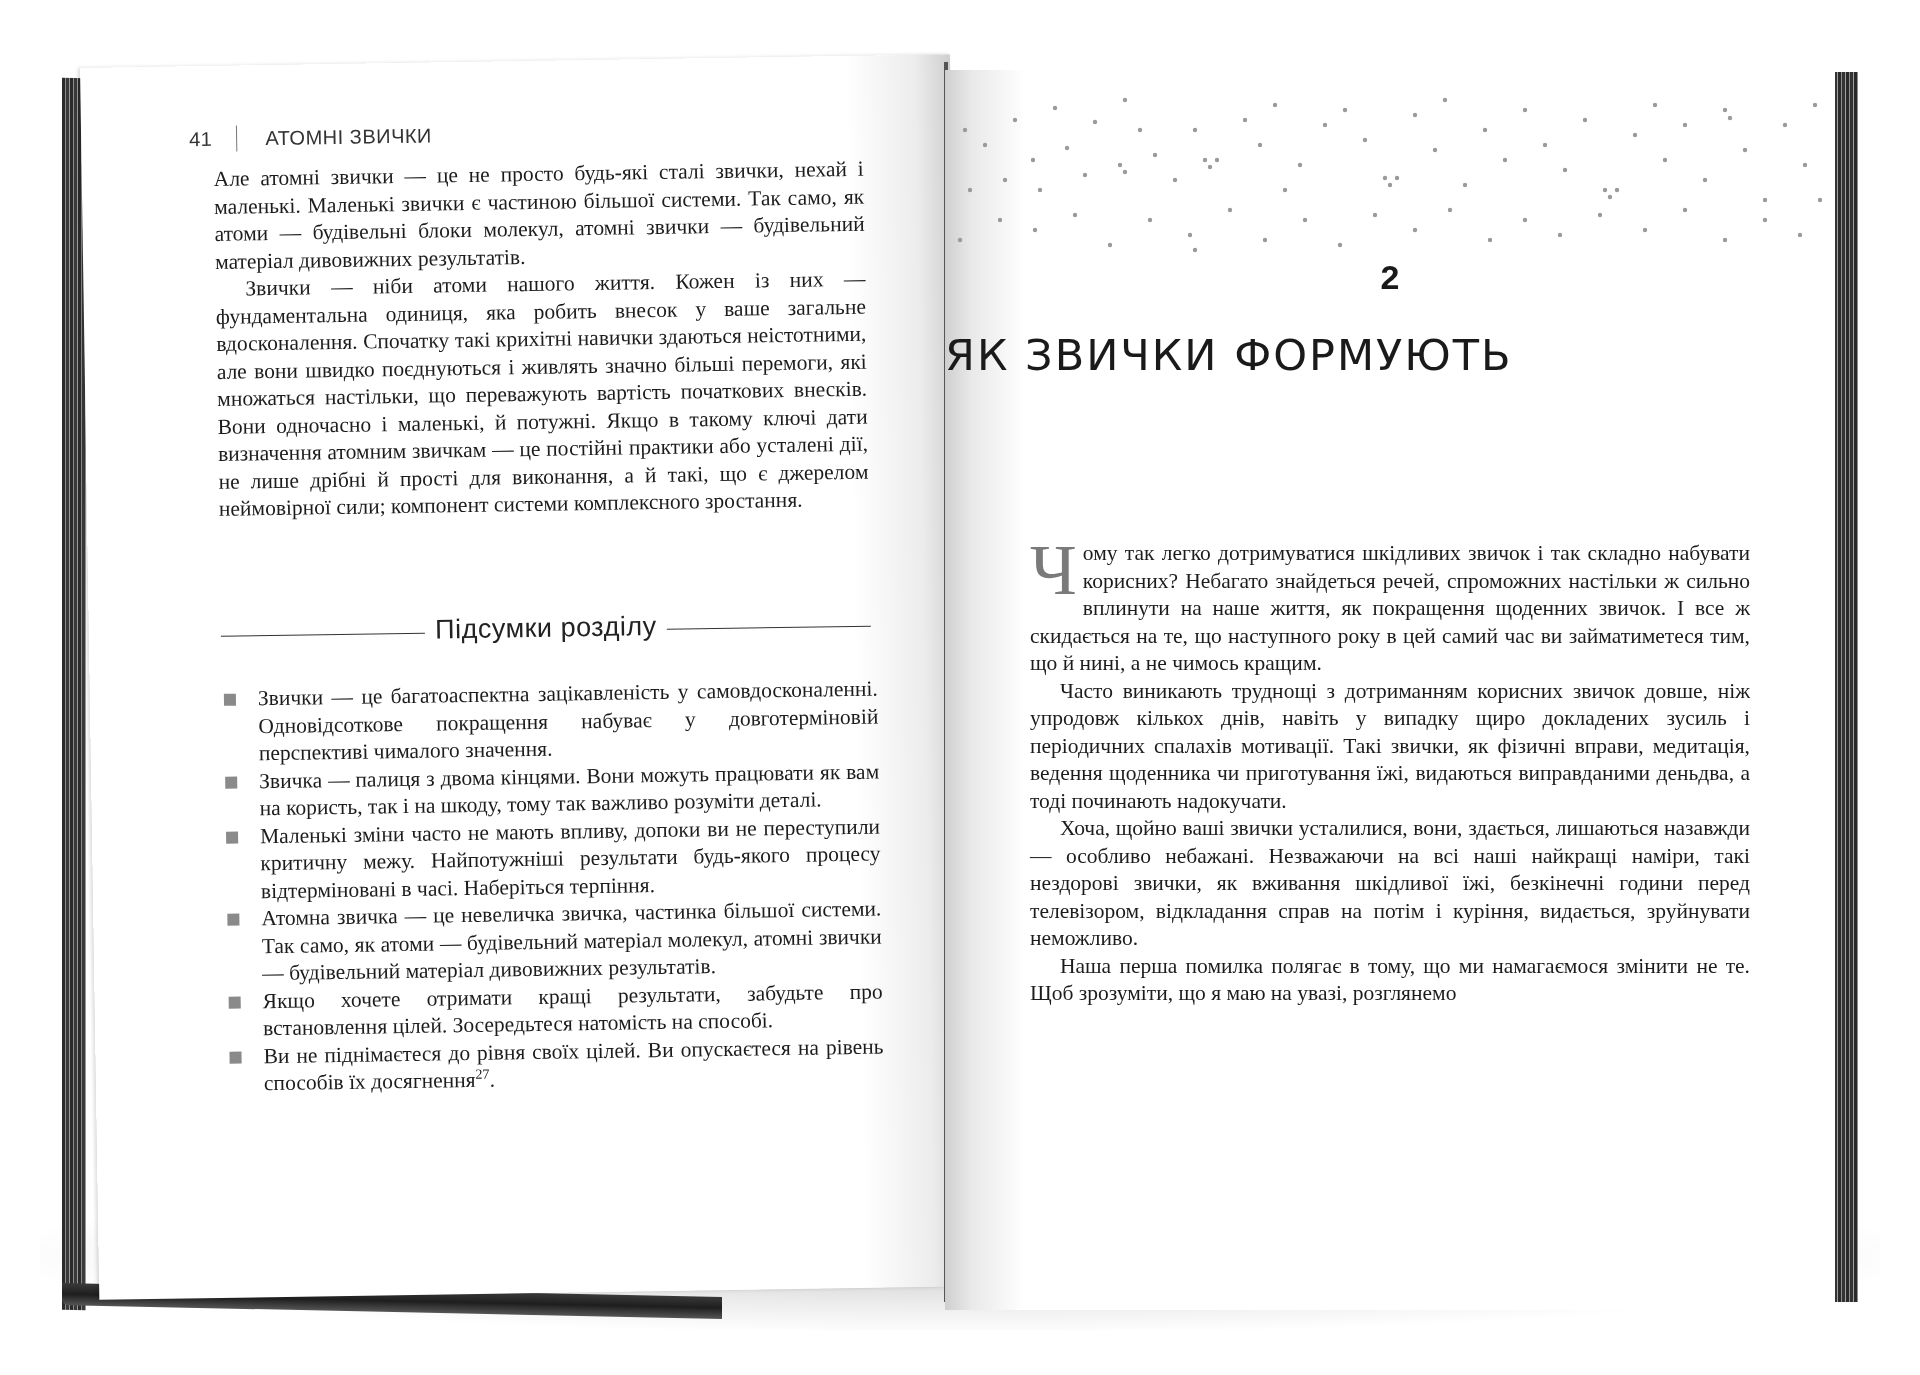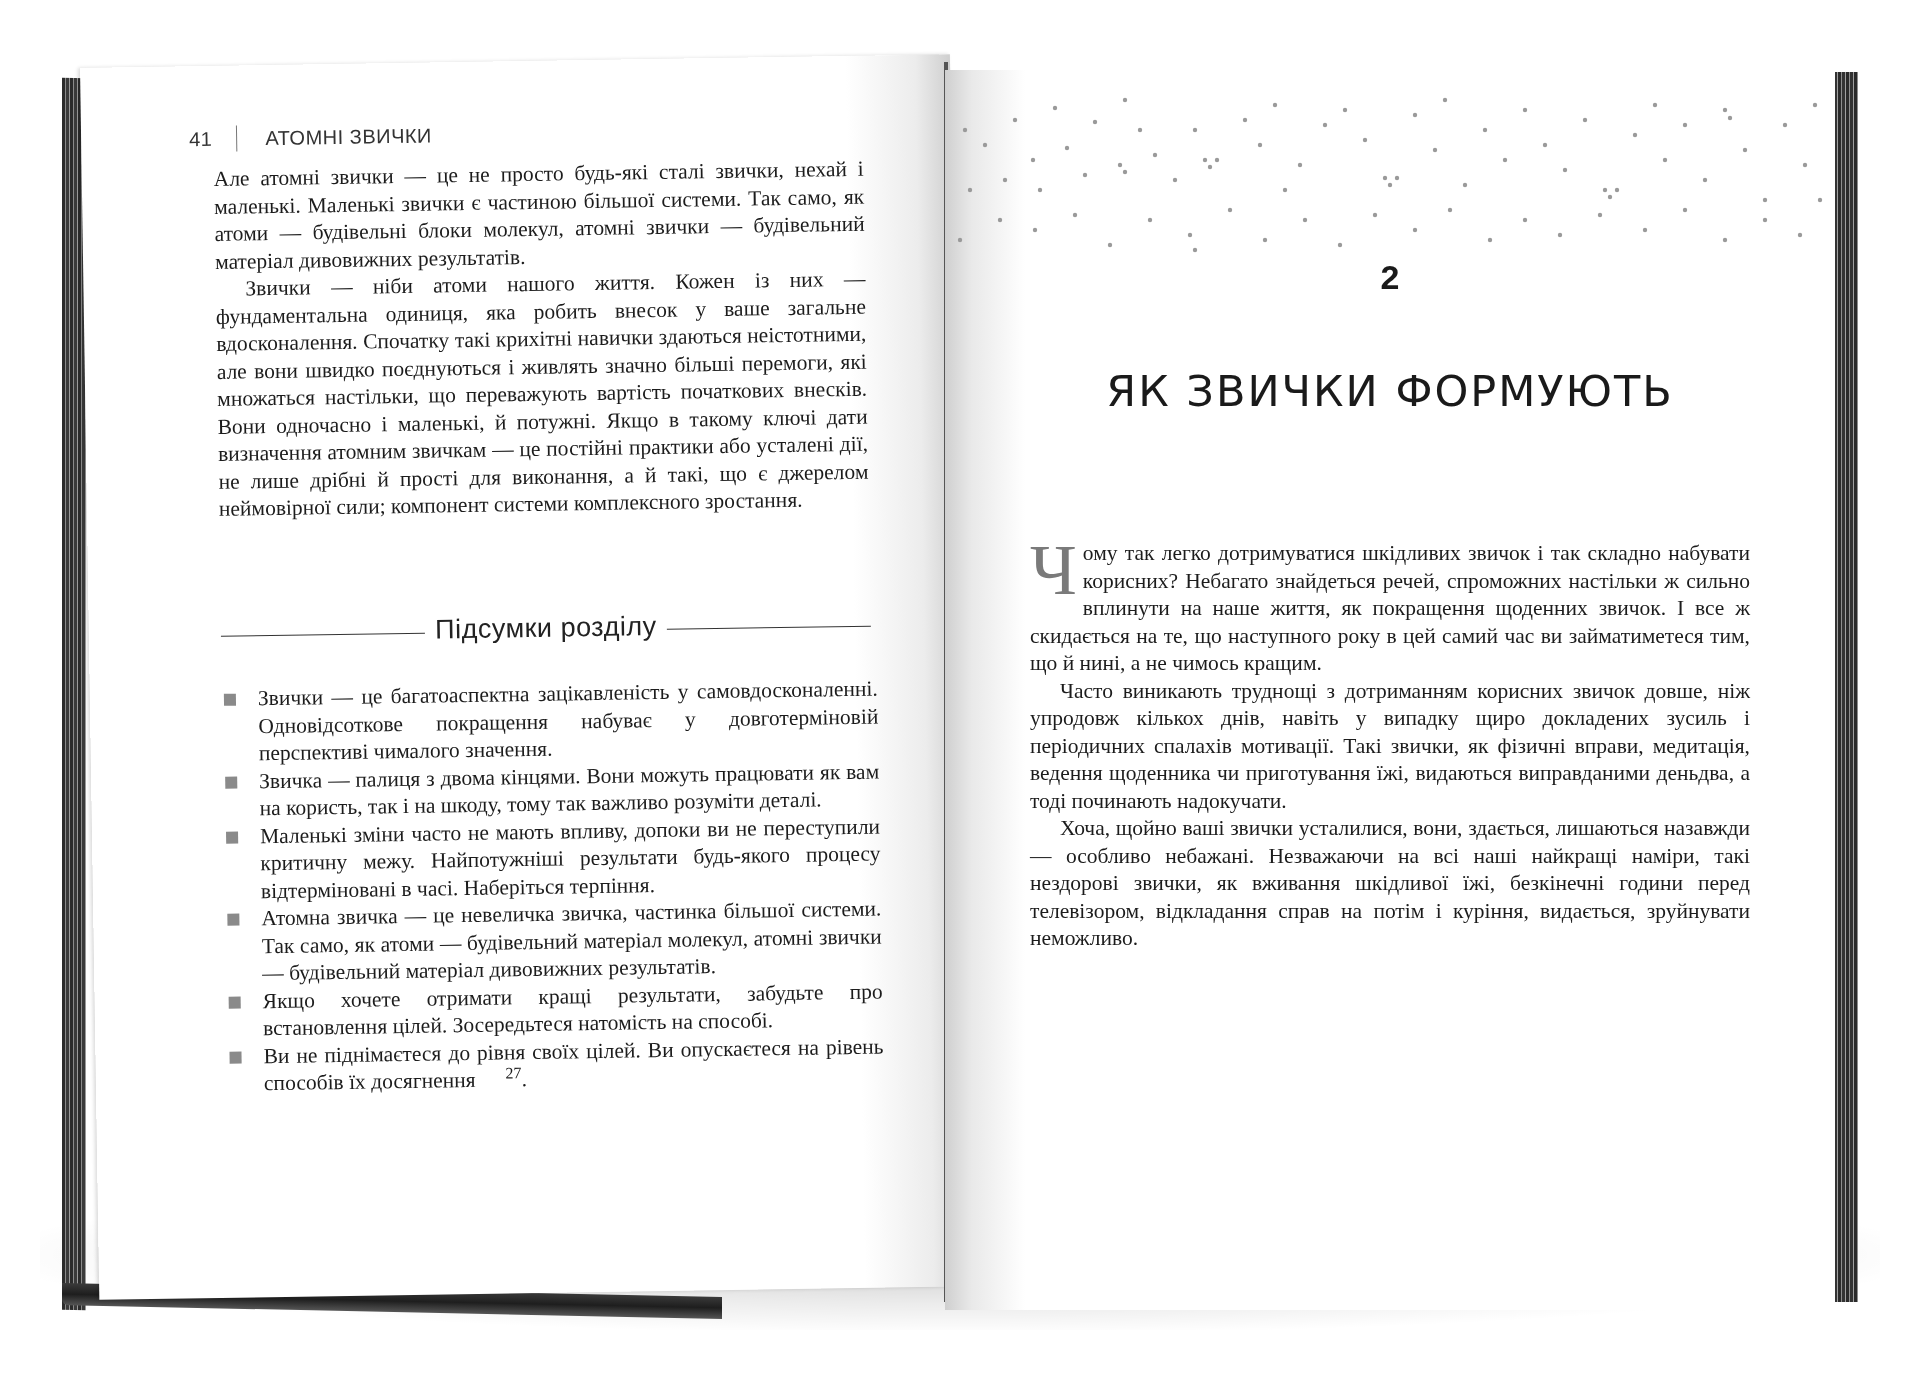--- a/index.html
+++ b/index.html
@@ -76,33 +76,33 @@
       position: absolute; left: 6px; top: 8px; width: 12px; height: 12px; background: #8a8a8a;
     }
     
     .stars { position: absolute; left: 0; top: 0; width: 890px; height: 200px; }
     .chapter-num {
       position: absolute; left: 0; width: 890px; top: 188px; text-align: center;
       font-family: "Liberation Sans", "DejaVu Sans", sans-serif;
       font-size: 34px; font-weight: bold; color: #1a1a1a;
     }
     .chapter-title {
-      position: absolute; left: 0; width: 890px; top: 260px; text-align: center;
+      position: absolute; left: 0; width: 890px; top: 260px; 
       font-family: "DejaVu Sans", "Liberation Sans", sans-serif; font-weight: 200;
-      font-size: 43px; line-height: 50px; color: #1a1a1a; letter-spacing: 2px; margin-top: 36px;
+      font-size: 43px; line-height: 50px; color: #1a1a1a; letter-spacing: 2px;
     }
     .chapter-title span { display: block; font-weight: normal; -webkit-text-stroke: 0; }
     .right-body { left: 85px; top: 470px; width: 720px; }
     .right-body p { margin: 0; text-indent: 30px; }
     .right-body p.first { text-indent: 0; }
     .dropcap {
       float: left; font-size: 72px; line-height: 56px; color: #7a7a7a;
       margin: 2px 6px 0 0; font-family: "Liberation Serif", serif;
     }
-    sup { font-size: 16px; line-height: 0; margin-left: 30px; }
+    sup { font-size: 14px; line-height: 0; }
   </style>
 </head>
 <body>
 
 <div class="shadow-floor"></div>
 <div class="stack-left"></div>
 <div class="stack-left-bottom"></div>
 <div class="stack-right"></div>
 
 <div class="page page-left">
@@ -226,14 +226,15 @@
   <div class="chapter-num">2</div>
 
   <div class="chapter-title">
     <span>ЯК ЗВИЧКИ ФОРМУЮТЬ</span>
   </div>
 
   <div class="body-text right-body">
     <p class="first"><span class="dropcap">Ч</span><span>ому так легко дотримуватися шкідливих звичок і так складно набувати корисних? Небагато знайдеться речей, спроможних настільки ж сильно вплинути на наше життя, як покращення щоденних звичок. І все ж скидається на те, що наступного року в цей самий час ви займатиметеся тим, що й нині, а не чимось кращим.</span></p>
     <p>Часто виникають труднощі з дотриманням корисних звичок довше, ніж упродовж кількох днів, навіть у випадку щиро докладених зусиль і періодичних спалахів мотивації. Такі звички, як фізичні вправи, медитація, ведення щоденника чи приготування їжі, видаються виправданими деньдва, а тоді починають надокучати.</p>
     <p>Хоча, щойно ваші звички усталилися, вони, здається, лишаються назавжди — особливо небажані. Незважаючи на всі наші найкращі наміри, такі нездорові звички, як вживання шкідливої їжі, безкінечні години перед телевізором, відкладання справ на потім і куріння, видається, зруйнувати неможливо.</p>
+    <p>Наша перша помилка полягає в тому, що ми намагаємося змінити не те. Щоб зрозуміти, що я маю на увазі, розглянемо</p>
   </div>
 </div>
 
 </body></html>

